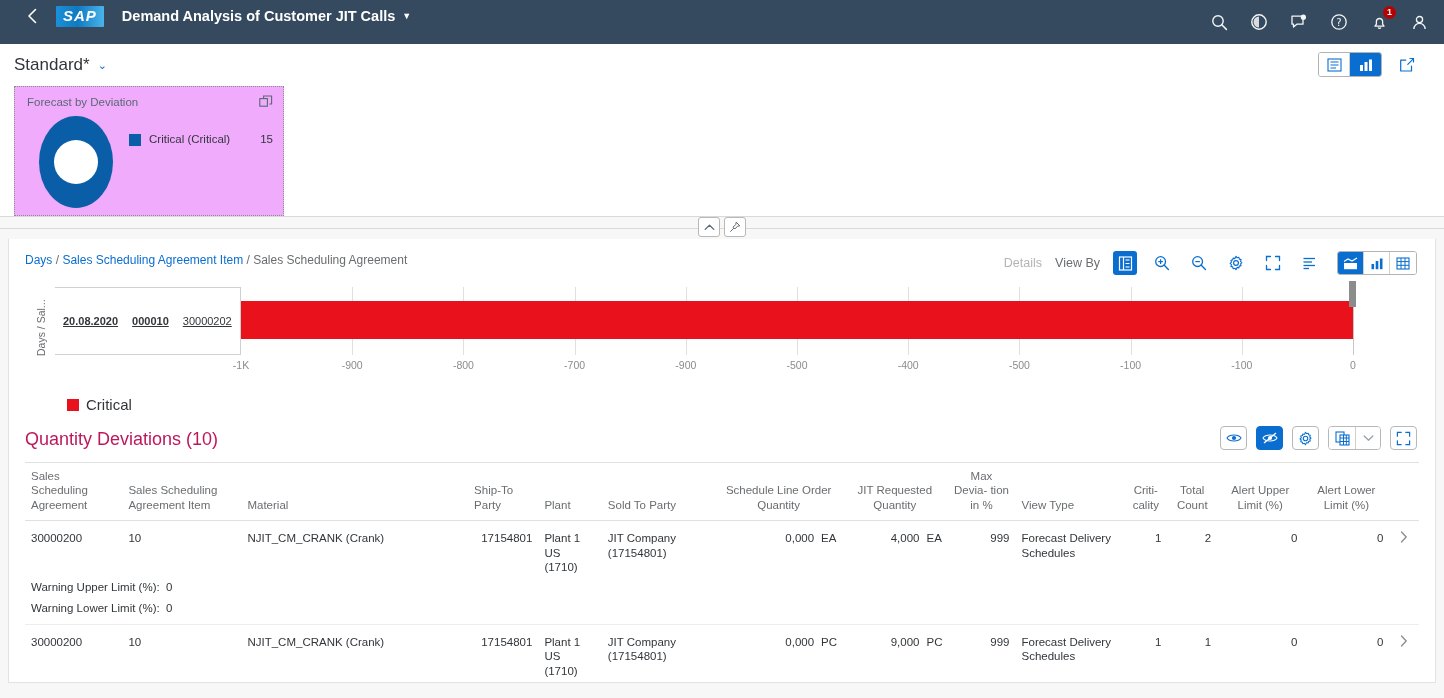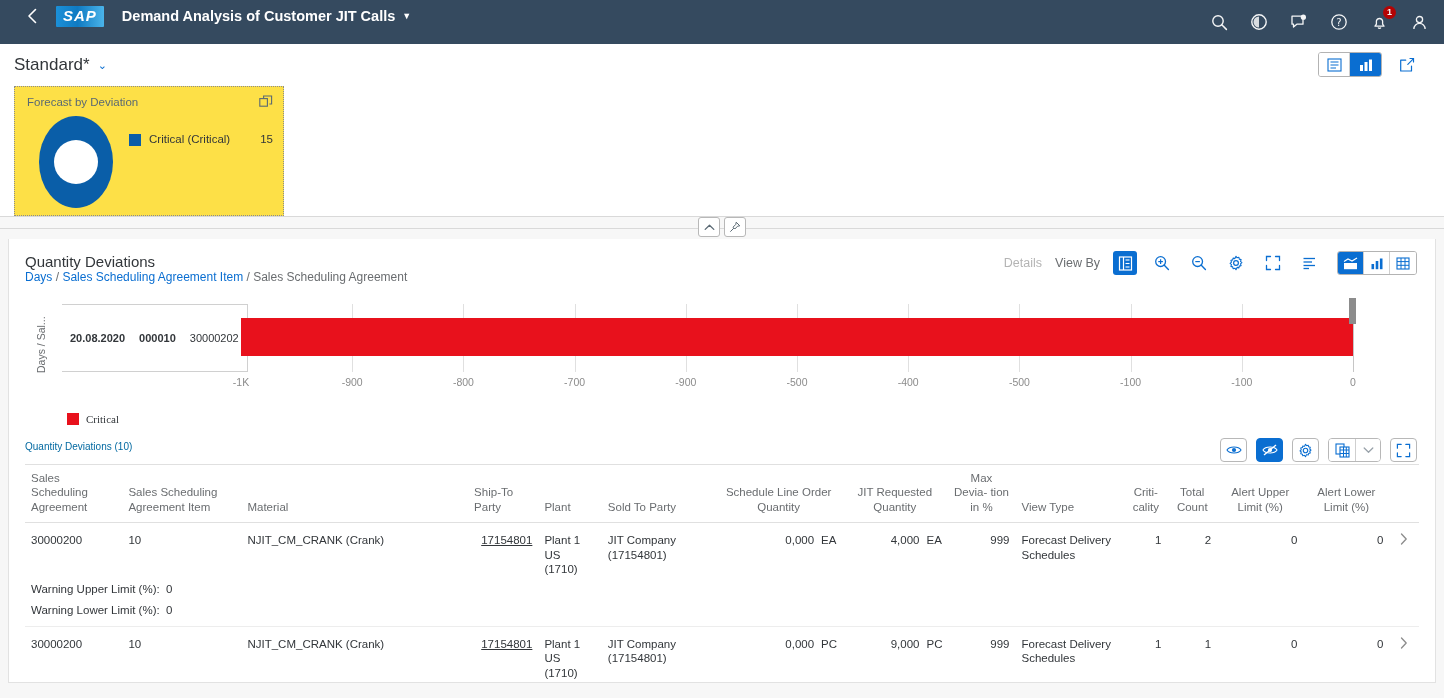--- a/index.html
+++ b/index.html
@@ -125,21 +125,21 @@
     right: 10px; top: 8px;
     width: 26px; height: 25px;
     display: flex; align-items: center; justify-content: center;
     cursor: pointer;
   }
 
   .kpi-card {
     width: 270px;
     height: 130px;
     border: 1px dotted #8c8c8c;
-    background: #fde047;
+    background: #f0abfc;
     margin-top: 6px;
     padding: 9px 10px 8px 12px;
     position: relative;
   }
   .kpi-card-title {
     font-size: 11.5px;
     color: #5a6973;
   }
   .kpi-expand {
     position: absolute;
@@ -319,32 +319,33 @@
     font-size: 10.5px;
     color: #6a6d70;
     writing-mode: vertical-rl;
     transform: rotate(180deg);
     text-align: center;
     white-space: nowrap;
     overflow: hidden;
   }
   .cat-box {
     position: absolute;
-    left: 37px; top: 8px;
+    left: 30px; top: 8px;
     width: 186px;
     height: 68px;
     border-top: 1px solid #d0d0d0;
     border-bottom: 1px solid #d0d0d0;
     border-right: 1px solid #d0d0d0;
     display: flex;
     align-items: center;
     padding-left: 8px;
     gap: 14px;
     font-size: 11px;
     color: #32363a;
+    text-decoration: underline;
   }
   .cat-box .b { font-weight: bold; }
   .plot {
     position: absolute;
     left: 216px; right: 66px; top: 8px;
     height: 68px;
   }
   .gridline {
     position: absolute;
     top: 0; bottom: 0;
@@ -382,31 +383,31 @@
     display: flex;
     align-items: center;
     gap: 7px;
     margin-left: 42px;
     margin-top: 2px;
   }
   .chart-legend .sw {
     width: 12px; height: 12px;
     background: #e8111c;
   }
-  .chart-legend .lbl { font-size: 11px; color: #32363a; font-family: Liberation Serif, serif; }
+  .chart-legend .lbl { font-size: 15px; color: #32363a; }
 
   
   .table-section {
     margin-top: 16px;
     padding: 0 16px;
     position: relative;
   }
   .table-title {
-    font-size: 10px;
-    color: #0369a1;
+    font-size: 18px;
+    color: #be185d;
     padding-bottom: 12px;
   }
   .table-toolbar {
     position: absolute;
     right: 18px; top: -3px;
     display: flex;
     align-items: center;
     gap: 9px;
   }
   .tt-btn {
@@ -463,21 +464,21 @@
   table.grid tbody tr.sub-row td {
     padding-top: 4px;
     padding-bottom: 2px;
     color: #32363a;
   }
   table.grid tbody tr.sub-row.last td { padding-bottom: 9px; }
   table.grid tbody tr.row-end td {
     border-bottom: 1px solid #ededed;
     padding: 0; height: 0;
   }
-  .link { color: #0a6ed1; cursor: pointer; text-decoration: underline; }
+  .link { color: #0a6ed1; cursor: pointer; }
   .crit { color: #bb0000; }
   .uom { display: inline-block; width: 22px; text-align: left; padding-left: 7px; color: #32363a; }
   .qty-cell { text-align: right; white-space: nowrap; }
   .chev-cell { text-align: center; color: #8c8c8c; cursor: pointer; }
   .sub-label { color: #32363a; }
 </style>
 </head>
 <body>
 
 <div class="shell-header">
@@ -597,21 +598,20 @@
         <path d="M7.2 1.2 L10.8 4.8 L8.6 5.2 L5.8 8 L4 6.2 L6.8 3.4 z" stroke="#5a6973" stroke-width="1" fill="none" stroke-linejoin="round"></path>
         <line x1="4.6" y1="7.4" x2="1.6" y2="10.4" stroke="#5a6973" stroke-width="1" stroke-linecap="round"></line>
       </svg>
     </div>
   </div>
 </div>
 
 <div class="content">
 
   <div class="chart-section">
-    <div class="section-title">Quantity Deviations</div>
     <div class="breadcrumb">
       <a>Days</a>
       <span>/</span>
       <a>Sales Scheduling Agreement Item</a>
       <span>/</span>
       <span>Sales Scheduling Agreement</span>
     </div>
 
     <div class="chart-toolbar">
       <span class="tb-text disabled">Details</span>

